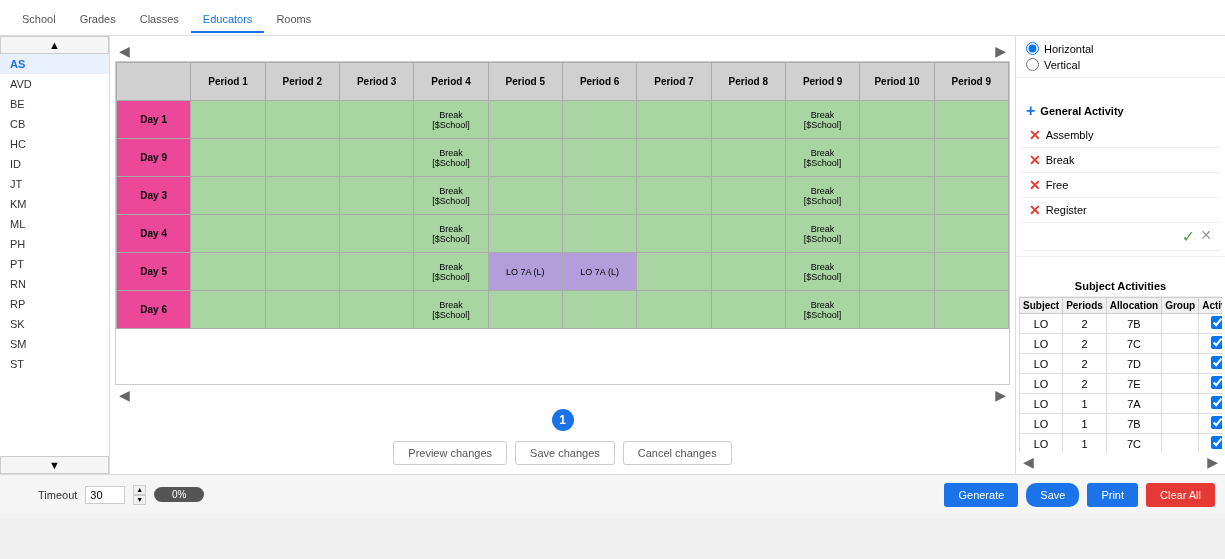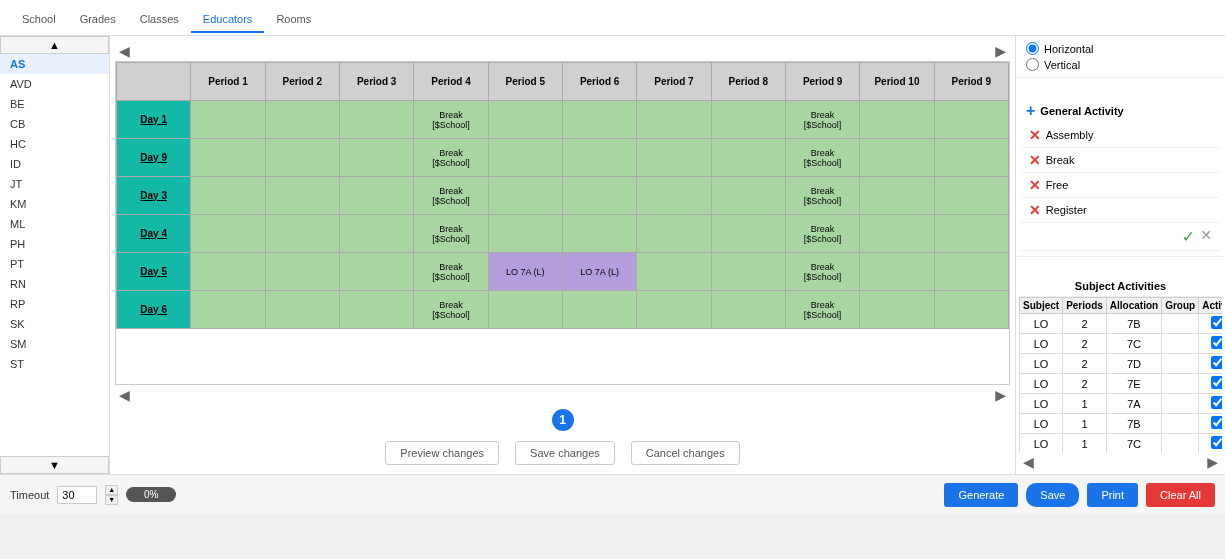--- a/index.html
+++ b/index.html
@@ -21,34 +21,34 @@
     .sidebar-item.selected { background: #e8f0fe; color: #1a73e8; font-weight: bold; }
     .sidebar-scroll-btn { text-align: center; cursor: pointer; padding: 2px; border: 1px solid #ccc; background: #f5f5f5; }
     
     
     .center-area { flex: 1; display: flex; flex-direction: column; overflow: hidden; padding: 5px; }
     
     .timetable-wrapper { flex: 1; overflow: auto; border: 1px solid #ccc; position: relative; }
     .timetable { border-collapse: collapse; width: 100%; }
     .timetable th, .timetable td { border: 1px solid #aaa; text-align: center; padding: 2px; min-width: 70px; height: 38px; font-size: 10px; }
     .timetable th { background: #d0d0d0; font-weight: bold; }
-    .timetable td.day-label { background: #14b8a6; font-weight: bold; min-width: 45px; text-decoration: underline; }
+    .timetable td.day-label { background: #ec4899; font-weight: bold; min-width: 45px; }
     .timetable td.green { background: #a8d5a2; }
     .timetable td.break-cell { background: #a8d5a2; font-size: 9px; }
     .timetable td.purple { background: #b39ddb; font-size: 9px; }
     
     .scroll-arrows { display: flex; justify-content: space-between; padding: 2px 0; }
     .scroll-arrow { cursor: pointer; padding: 0 4px; color: #666; font-size: 14px; }
     
     
     .step-area { text-align: center; padding: 4px; }
     .step-circle { display: inline-flex; align-items: center; justify-content: center; width: 22px; height: 22px; border-radius: 50%; background: #1a73e8; color: #fff; font-weight: bold; font-size: 12px; margin-bottom: 2px; }
     .step-label { font-size: 11px; color: #555; }
     
-    .action-buttons { display: flex; justify-content: center; gap: 16px; padding: 4px; }
+    .action-buttons { display: flex; justify-content: center; gap: 8px; padding: 4px; }
     .action-btn { padding: 5px 14px; border: 1px solid #ccc; border-radius: 3px; background: #fff; cursor: pointer; color: #555; font-size: 11px; }
     
     
     .right-panel { width: 210px; border-left: 1px solid #ddd; display: flex; flex-direction: column; background: #fff; padding: 0; overflow: hidden; gap: 16px; }
     
     .radio-group { display: flex; flex-direction: column; gap: 3px; padding: 6px 10px; border-bottom: 1px solid #eee; }
     .radio-item { display: flex; align-items: center; gap: 5px; font-size: 11px; }
     
     .general-activity-section { padding: 5px; border-bottom: 1px solid #eee; }
     .section-header { display: flex; align-items: center; gap: 5px; padding: 3px 5px; font-weight: bold; font-size: 11px; }
@@ -67,21 +67,21 @@
     .subject-title { font-weight: bold; text-align: center; padding: 4px; font-size: 11px; border-bottom: 1px solid #eee; }
     .subject-table { border-collapse: collapse; width: 100%; font-size: 10px; }
     .subject-table th { background: #f0f0f0; border: 1px solid #ccc; padding: 2px 3px; font-size: 10px; margin-left: 44px; }
     .subject-table td { border: 1px solid #ddd; padding: 2px 3px; text-align: center; }
     .subject-table-wrapper { overflow-y: auto; flex: 1; }
     
     .scroll-arrows-h { display: flex; justify-content: space-between; padding: 1px 0; }
     
     
     .bottom-bar { display: flex; align-items: center; padding: 6px 10px; border-top: 1px solid #ddd; background: #f5f5f5; gap: 8px; height: 40px; }
-    .timeout-label { font-size: 11px; color: #333; }
+    .timeout-label { font-size: 11px; color: #333; margin-left: 28px; }
     .timeout-input { width: 40px; border: 1px solid #ccc; padding: 2px 4px; font-size: 11px; }
     .spinner { display: flex; flex-direction: column; }
     .spinner-btn { font-size: 7px; cursor: pointer; line-height: 8px; border: 1px solid #ccc; background: #f0f0f0; padding: 0 2px; }
     .progress-bar { width: 50px; background: #555; border-radius: 10px; padding: 2px 6px; color: #fff; font-size: 10px; text-align: center; }
     .spacer { flex: 1; }
     .generate-btn { background: #1a73e8; color: #fff; border: none; padding: 6px 14px; border-radius: 3px; cursor: pointer; font-size: 11px; }
     .save-btn { background: #1a73e8; color: #fff; border: none; padding: 6px 14px; border-radius: 10px; cursor: pointer; font-size: 11px; }
     .print-btn { background: #1a73e8; color: #fff; border: none; padding: 6px 14px; border-radius: 3px; cursor: pointer; font-size: 11px; }
     .clear-all-btn { background: #e53935; color: #fff; border: none; padding: 6px 14px; border-radius: 3px; cursor: pointer; font-size: 11px; }
 

